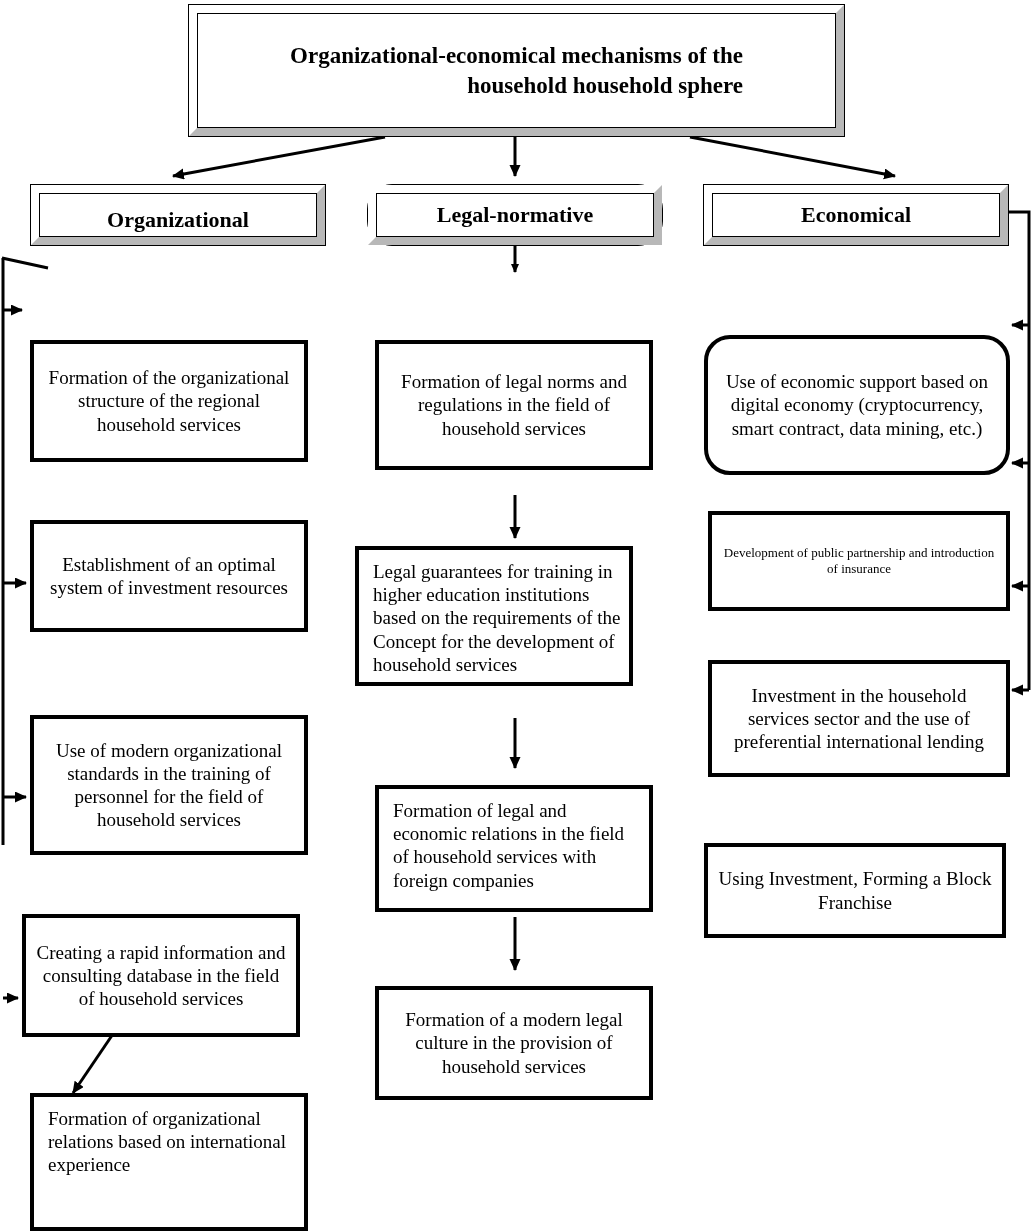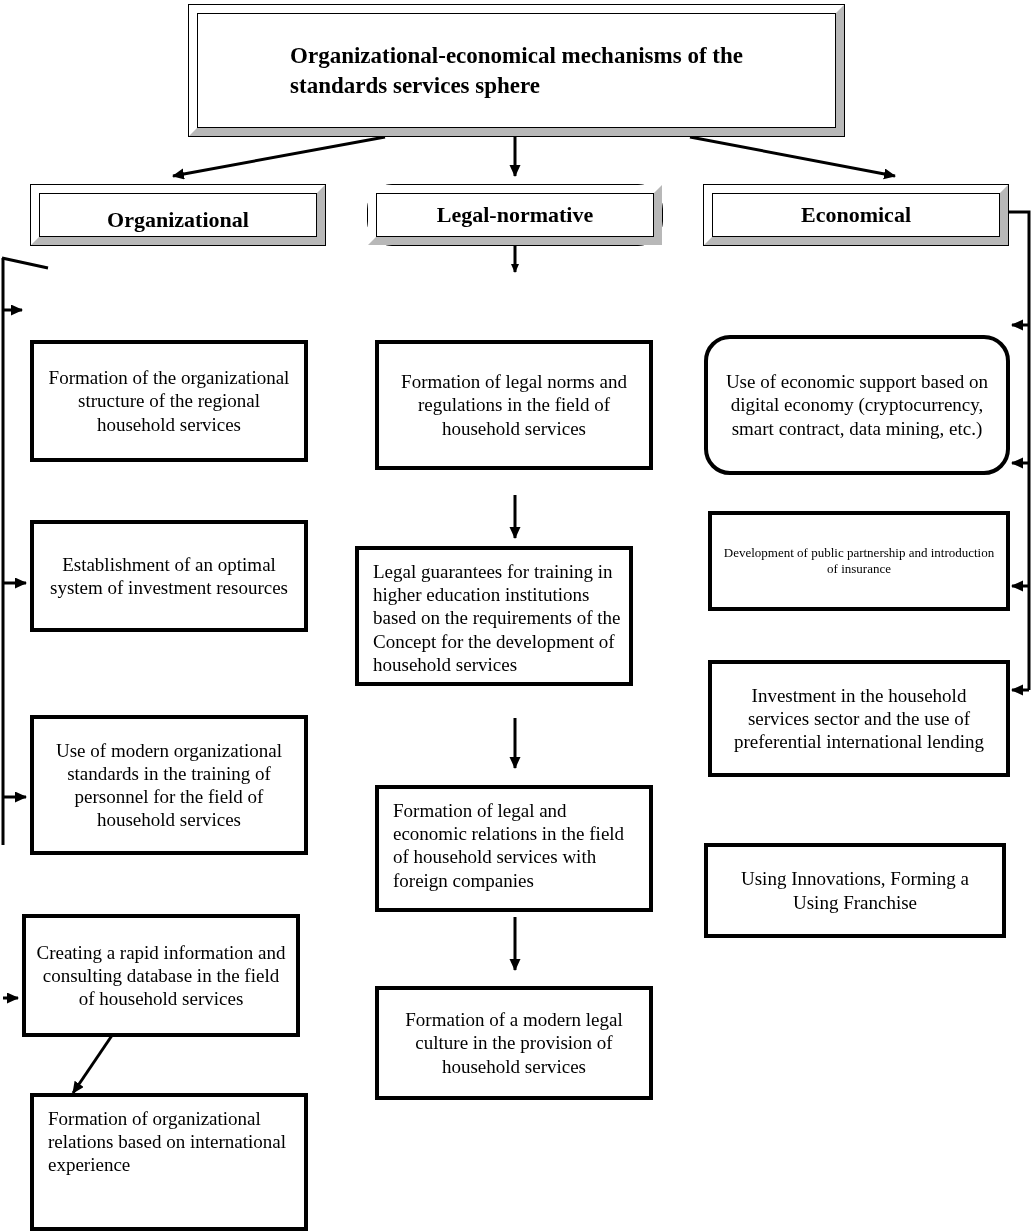--- a/index.html
+++ b/index.html
@@ -33,21 +33,21 @@
     border:1px solid #000000;
     background:#ffffff;
     box-sizing:border-box;
     display:flex;
     align-items:center;
     justify-content:center;
   }
   .bevel .bev-text{
     font-weight:bold;
     color:#000000;
-    text-align:left;
+    text-align:right;
     line-height:1.3;
     padding:2px 10px;
   }
   
   .node{
     position:absolute;
     box-sizing:border-box;
     background:#ffffff;
     border:4px solid #000000;
     display:flex;
@@ -108,21 +108,21 @@
     <line x1="1029" y1="463" x2="1012" y2="463" stroke="#000" stroke-width="3" marker-end="url(#ahbig)"></line>
     <line x1="1029" y1="586" x2="1012" y2="586" stroke="#000" stroke-width="3" marker-end="url(#ahbig)"></line>
     <line x1="1029" y1="690" x2="1012" y2="690" stroke="#000" stroke-width="3" marker-end="url(#ahbig)"></line>
   </svg>
 
   <div class="bevel" style="left:188px;top:4px;width:657px;height:133px;">
     <div class="bev-outer"></div>
     <div class="bev-inner">
       <div class="bev-text" style="font-size:23px;">
         <span>Organizational-economical mechanisms of the</span><br>
-        <span>standards  services sphere</span>
+        <span>household  household sphere</span>
       </div>
     </div>
   </div>
 
   <div class="bevel" style="left:30px;top:184px;width:296px;height:62px;">
     <div class="bev-outer"></div>
     <div class="bev-inner">
       <div class="bev-text" style="font-size:22px;margin-top:11px;">Organizational</div>
     </div>
   </div>
@@ -183,16 +183,16 @@
 
   <div class="node center" style="left:708px;top:511px;width:302px;height:100px;">
     <div class="ntext" style="font-size:13px;">Development of public partnership and introduction of insurance</div>
   </div>
 
   <div class="node center" style="left:708px;top:660px;width:302px;height:117px;">
     <div class="ntext" style="font-size:19px;">Investment in the household services sector and the use of preferential international lending</div>
   </div>
 
   <div class="node center" style="left:704px;top:843px;width:302px;height:95px;">
-    <div class="ntext" style="font-size:19px;">Using Innovations, Forming a Using Franchise</div>
+    <div class="ntext" style="font-size:19px;">Using Investment, Forming a Block Franchise</div>
   </div>
 
 </div>
 
 </body></html>

